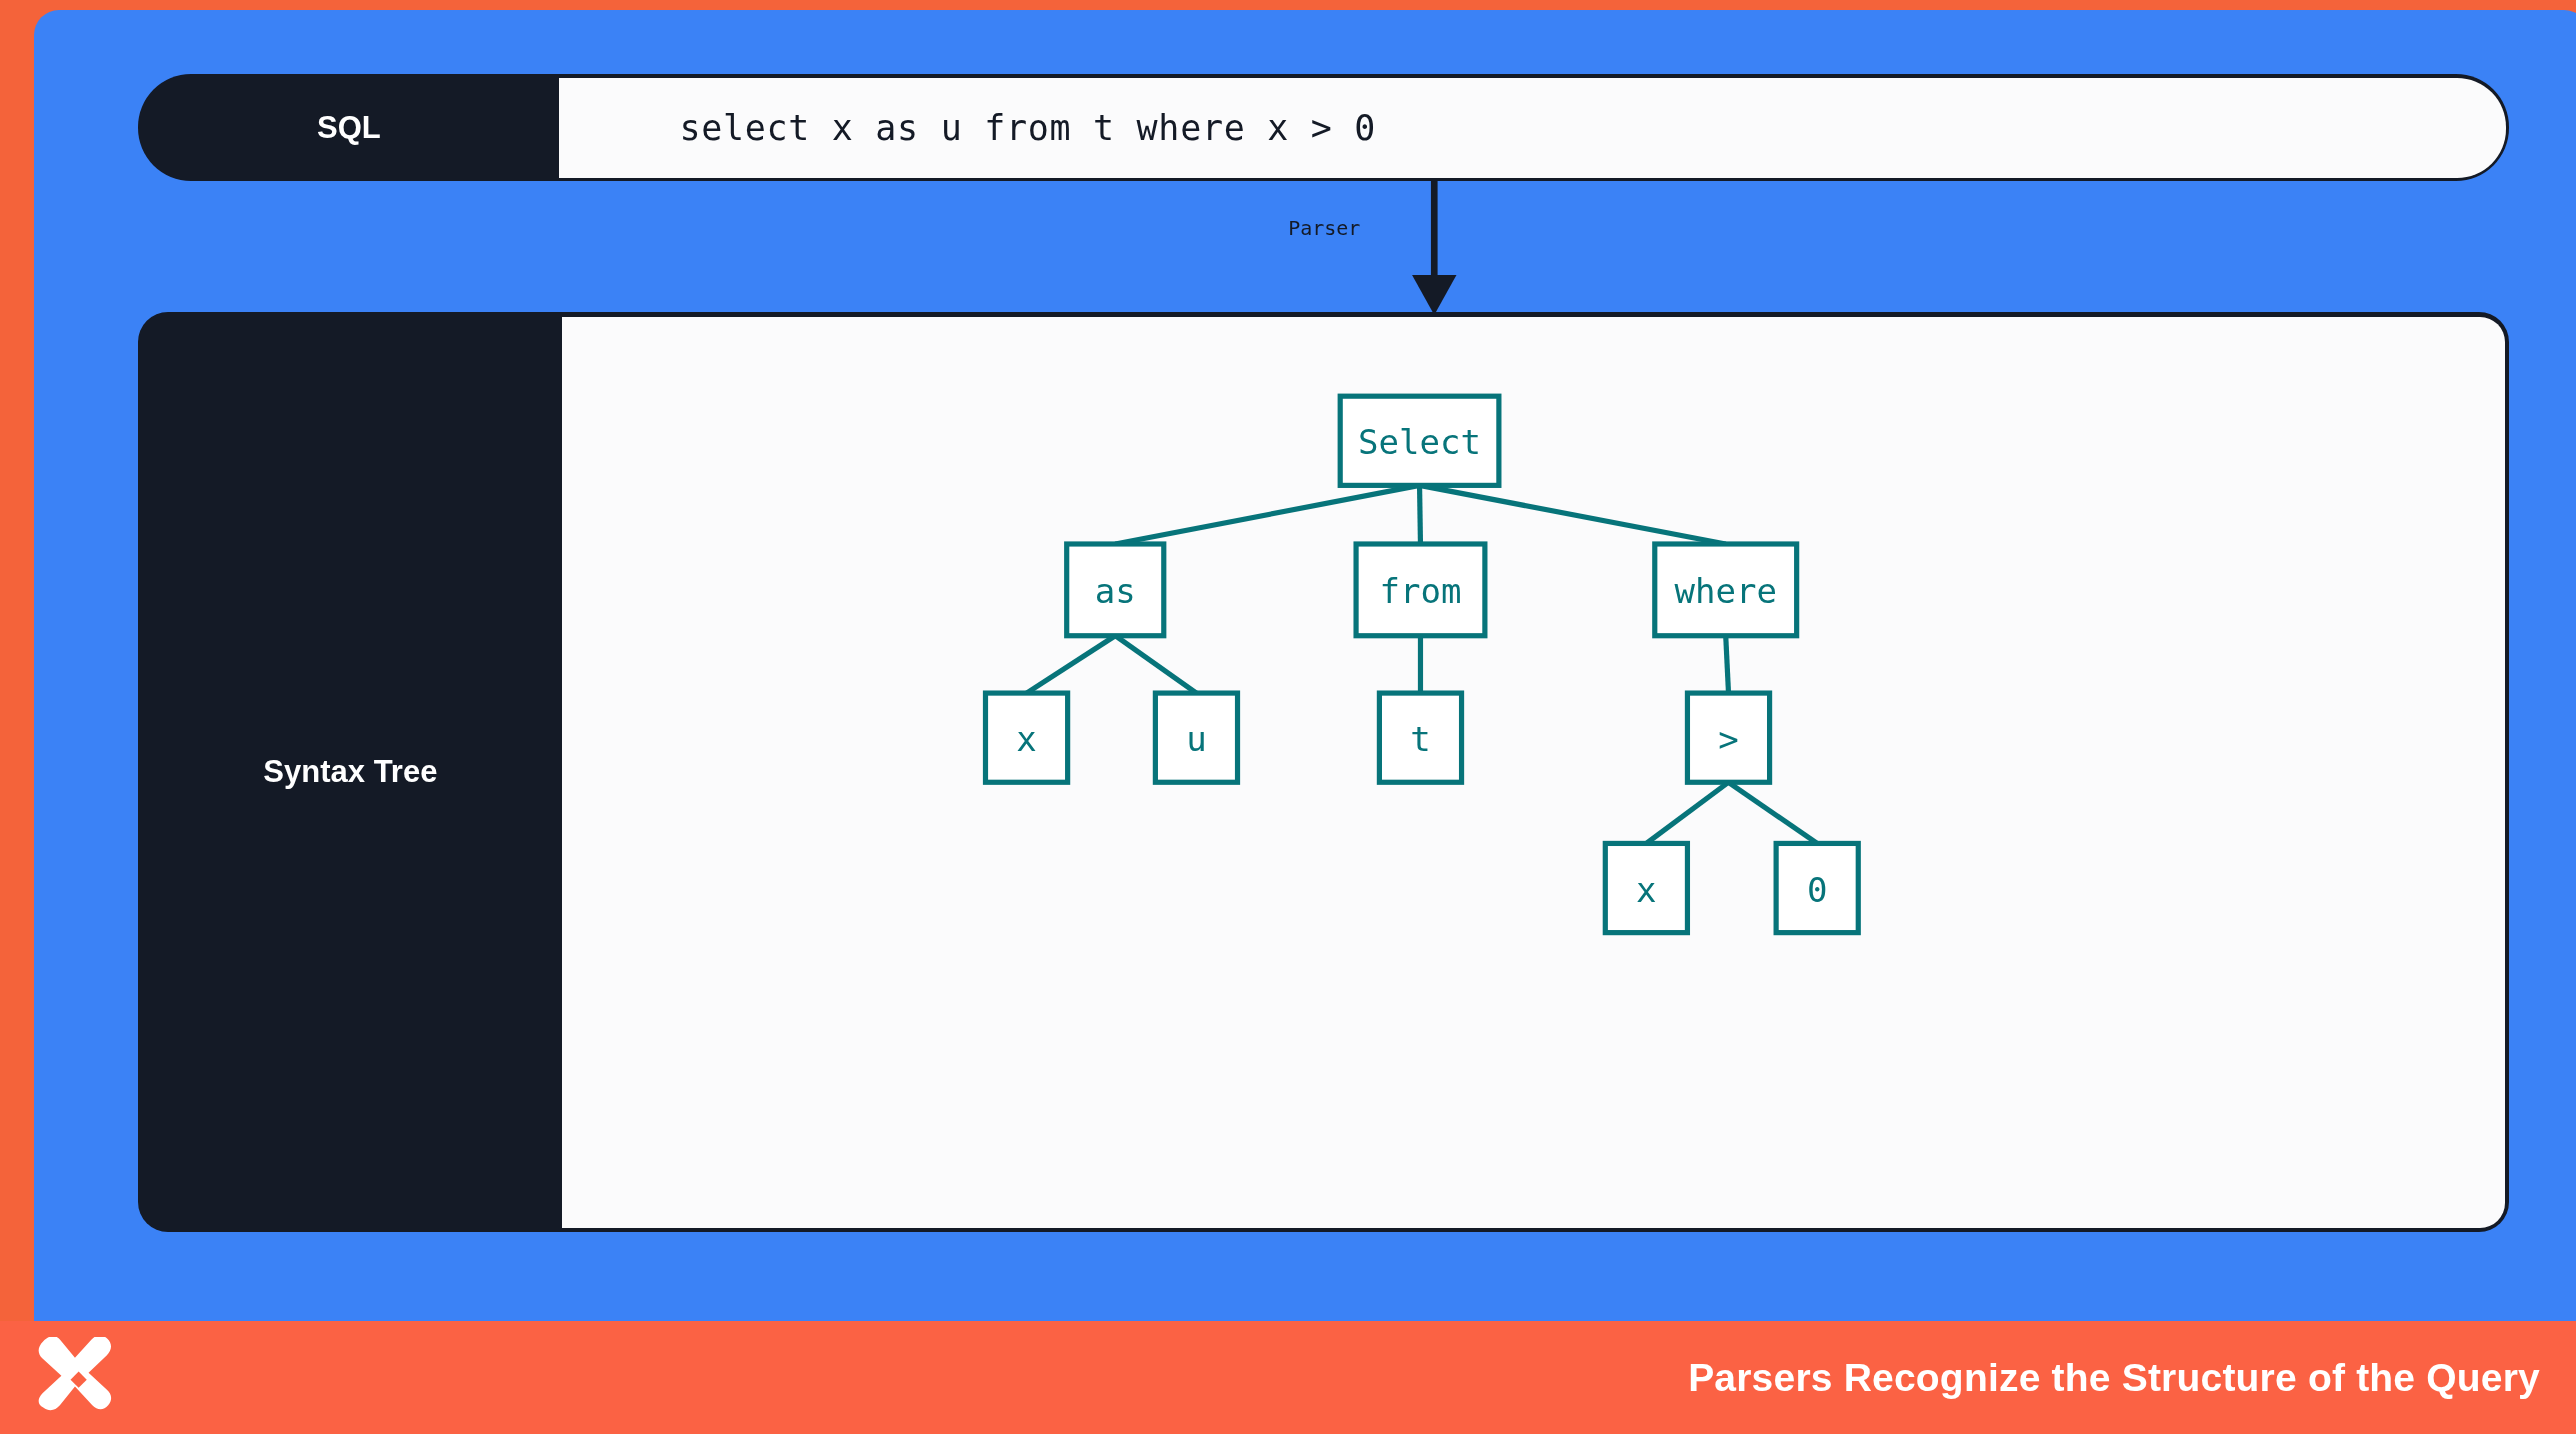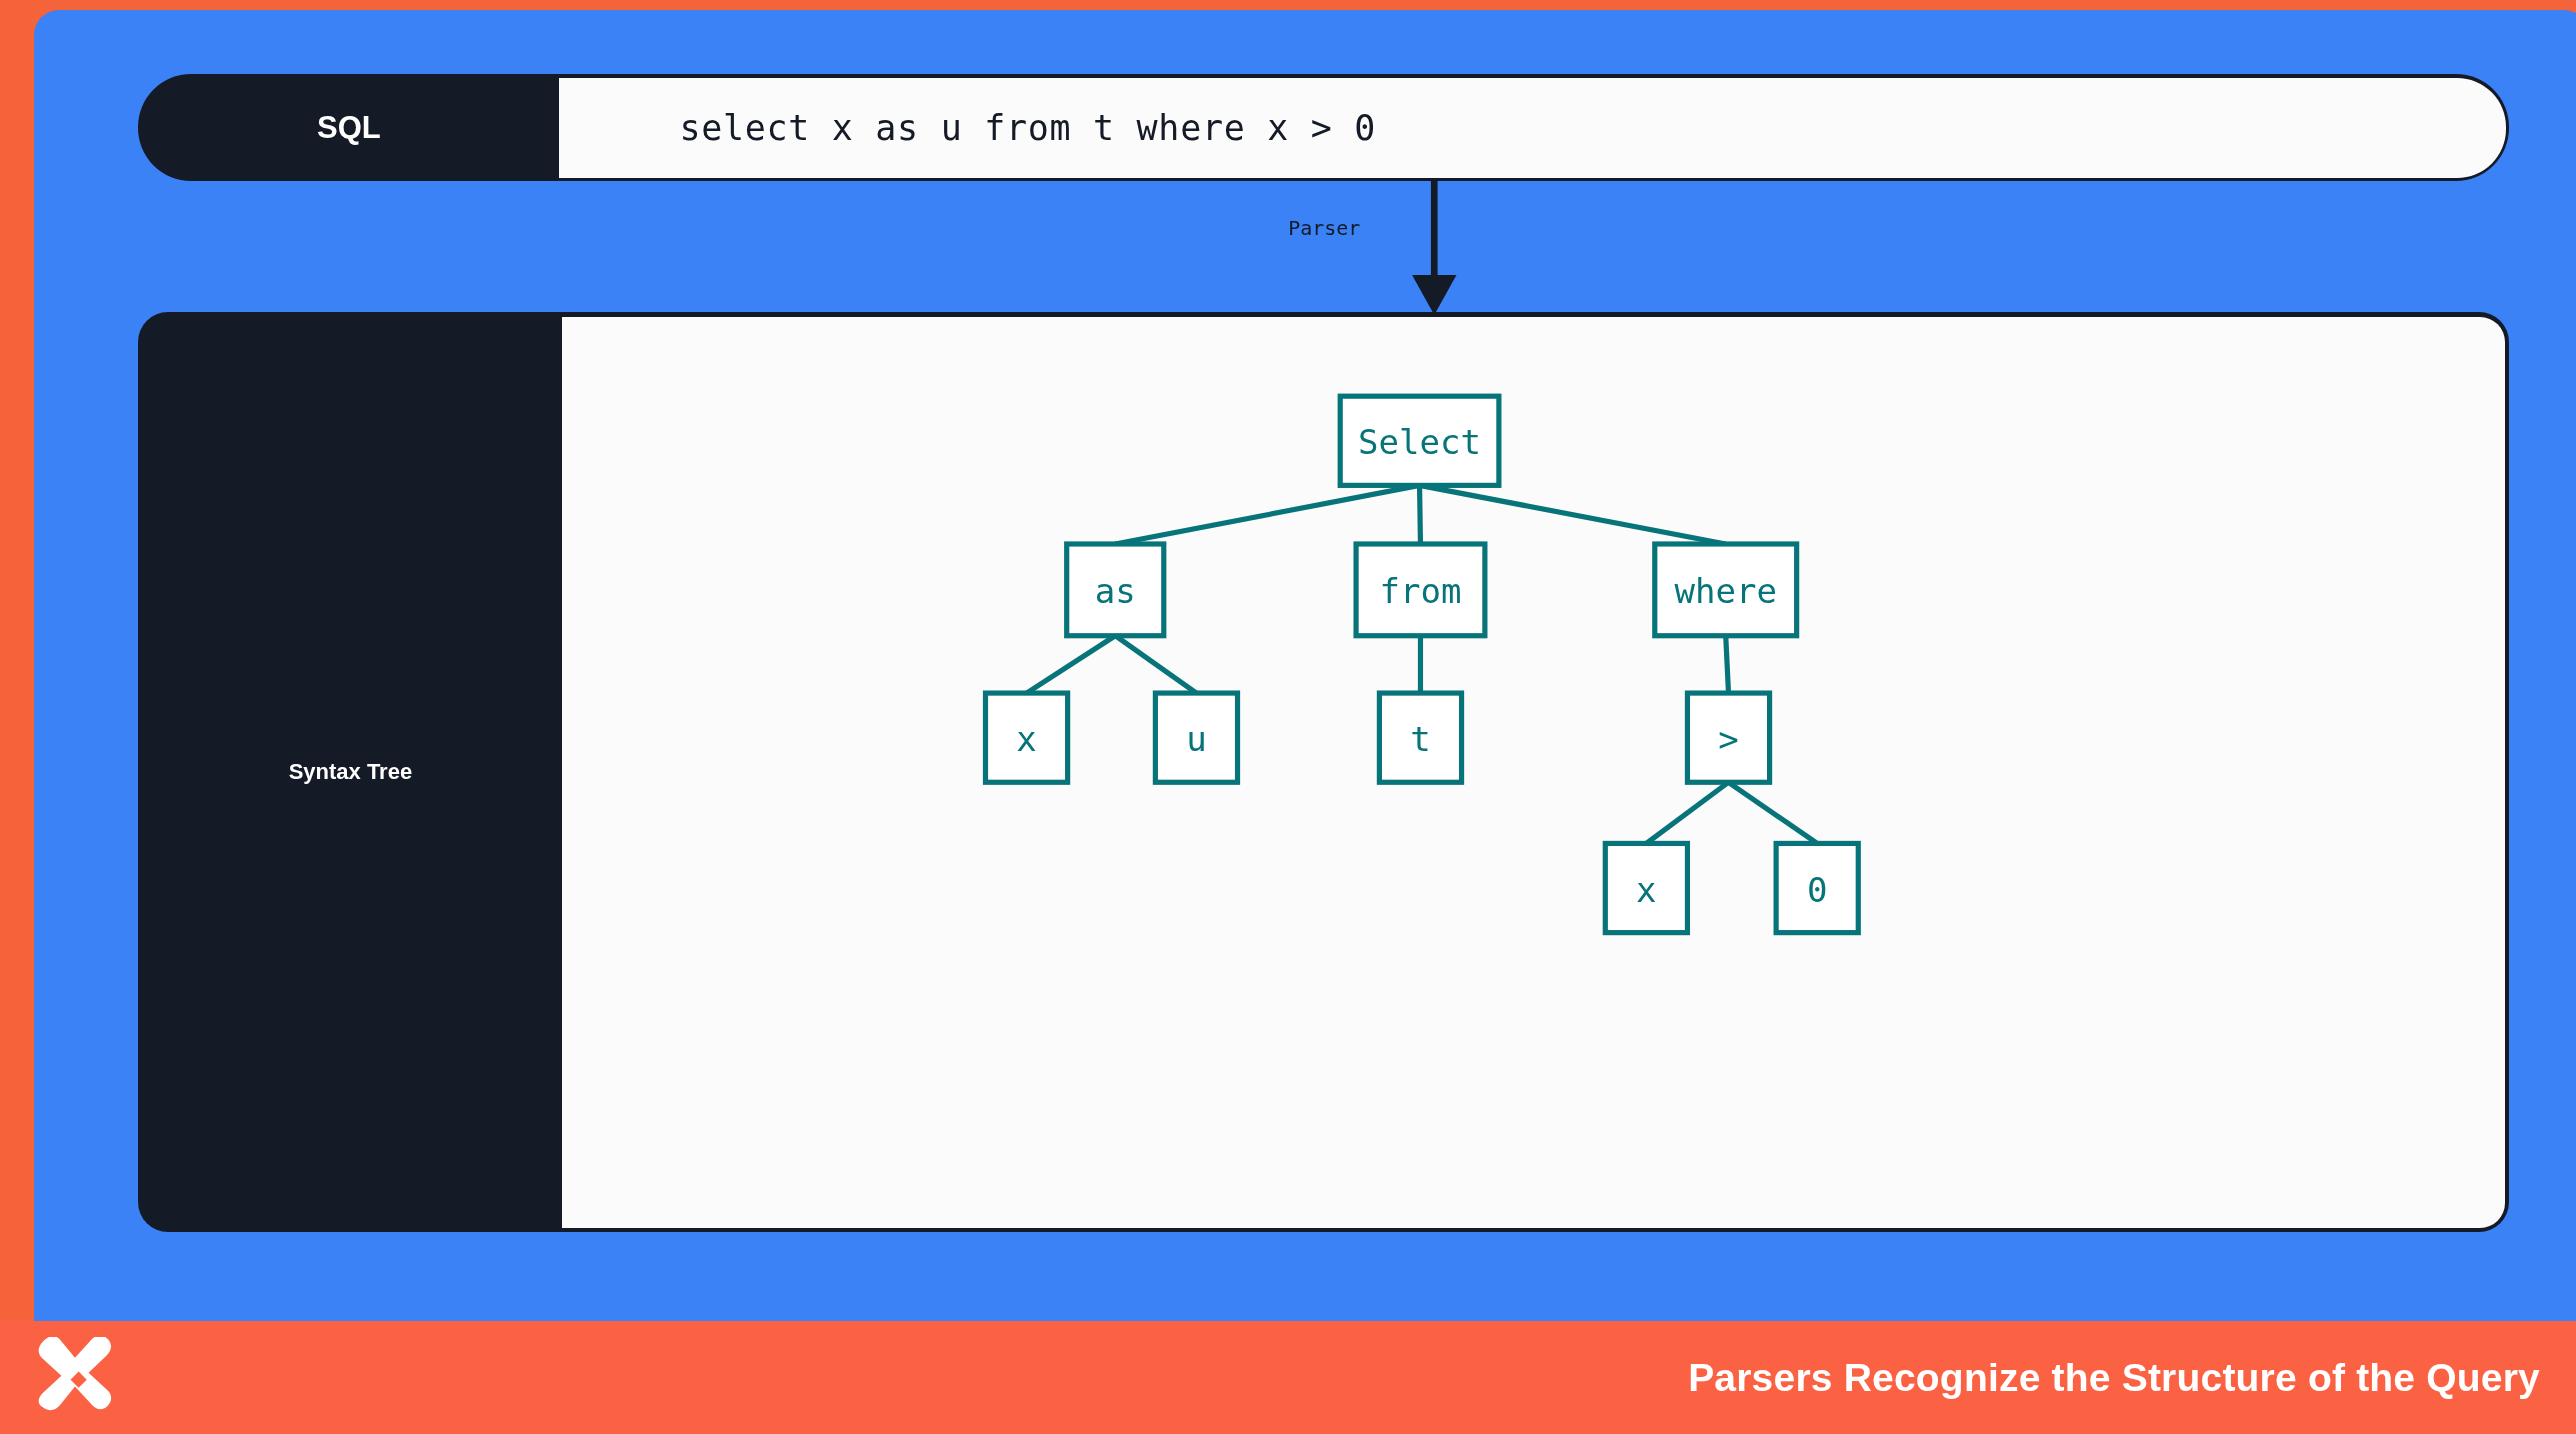--- a/index.html
+++ b/index.html
@@ -111,21 +111,21 @@
     display: flex;
     overflow: hidden;
   }
   #tree-label-cell {
     width: 424px;
     flex: 0 0 424px;
     display: flex;
     align-items: center;
     justify-content: center;
     color: #FFFFFF;
-    font-size: 22px;
+    font-size: 31px;
     font-weight: 700;
   }
   #tree-canvas-cell {
     flex: 1 1 auto;
     position: relative;
     background: #FBFBFC;
     margin: 4.4px 4.4px 4.4px 0;
     border-radius: 0 25px 25px 0;
     overflow: hidden;
     text-align: center;

